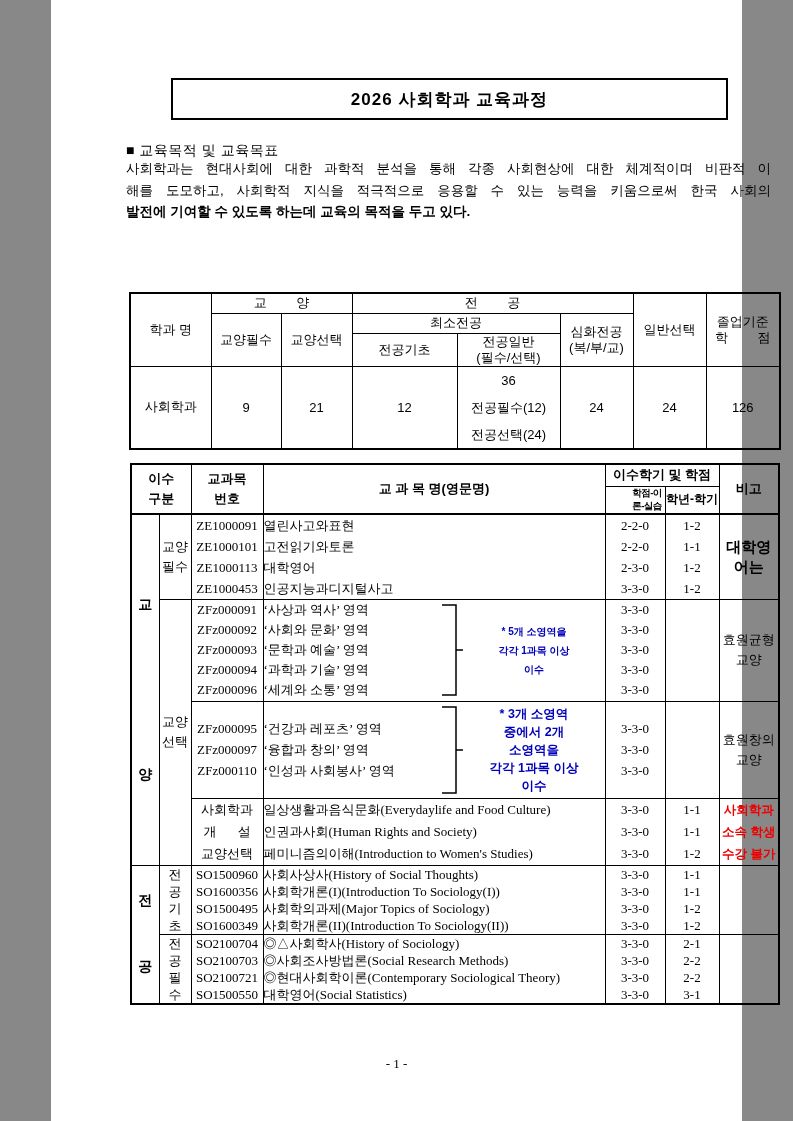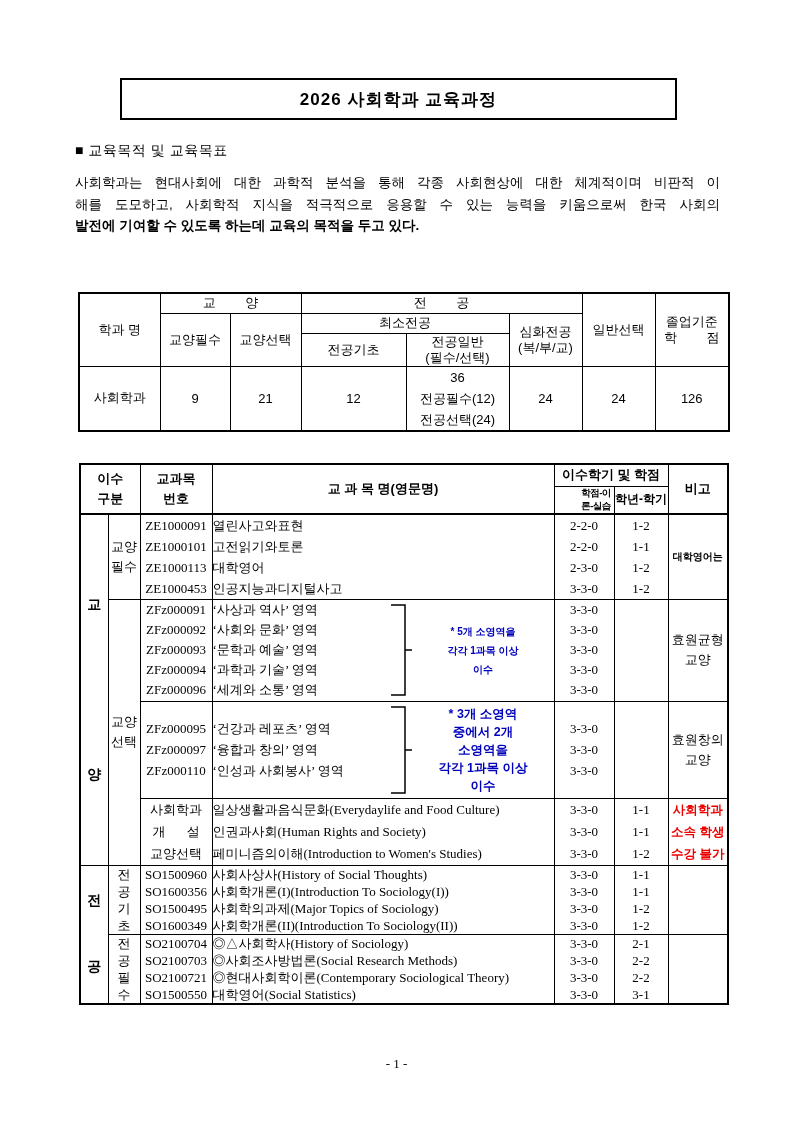--- a/index.html
+++ b/index.html
@@ -1,54 +1,54 @@
 <!DOCTYPE html>
 <html><head>
 <meta charset="utf-8">
 <style>
   html,body { margin:0; padding:0; background:#888; }
   .page {
-    position:relative; width:793px; height:1121px; margin:0 auto;
+    position:relative; width:691px; height:1121px; margin:0 auto;
     background:#ffffff; color:#000;
     font-family:"Liberation Serif", serif;
   }
 
   
   .title-box {
     position:absolute; left:120px; top:78px; width:553px; height:38px;
     border:2px solid #000; display:flex; align-items:center; justify-content:center;
   }
   .title-box .t { font-family:"Liberation Sans", sans-serif; font-weight:bold; font-size:17px; letter-spacing:1px; }
 
   .heading {
     position:absolute; left:75px; font-family:"Liberation Sans", sans-serif;
     font-weight:normal; font-size:14px; letter-spacing:0.5px;
   }
   .h-obj { top:142px; }
   .h-grad { top:263px; }
 
-  .para { position:absolute; left:75px; top:172px; width:645px;
+  .para { position:absolute; left:75px; top:158px; width:645px;
     font-family:"Liberation Sans", sans-serif; font-size:13.5px; }
   .para .pline { line-height:21.5px; text-align:justify; text-align-last:justify; }
   .para .pline.last { text-align-last:left;font-weight:bold; }
 
   
   table { border-collapse:collapse; table-layout:fixed; }
   td, th { border:1px solid #000; padding:0; margin:0; text-align:center; vertical-align:middle; overflow:hidden; font-weight:normal; }
   .ml { white-space:pre-wrap; }
   .wgap { word-spacing:26px; }
   .wgap-sm { word-spacing:18px; }
 
   
   .t1 { position:absolute; left:78px; top:292px; width:650px; border:2px solid #000;
         font-family:"Liberation Sans", sans-serif; font-size:13px; }
   .t1 .r1 { height:20px; } .t1 .r2 { height:20px; } .t1 .r3 { height:32px; }
   .t1 .rdata { height:58px; }
   .t1 .two { line-height:16px; }
-  .t1 .ml3 { line-height:21px;margin-top:17px; }
+  .t1 .ml3 { line-height:27px;margin-top:17px; }
 
   
   .t2 { position:absolute; left:79px; top:463px; width:648px; border:2px solid #000; font-size:13px; }
   .t2 thead { border-bottom:2px solid #000; }
   .t2 thead th { font-family:"Liberation Sans", sans-serif; font-weight:bold; font-size:13px; }
   .t2 .hr1 { height:22px; } .t2 .hr2 { height:26px; }
   .t2 thead .hsmall { font-size:9.5px; letter-spacing:-0.5px;padding-left:24px; }
   .t2 thead .h2l { line-height:20px; }
   .t2 tbody { font-family:"Liberation Serif", serif; }
 
@@ -67,21 +67,21 @@
   .namecell { padding:0; }
   .ncwrap { display:flex; align-items:center; height:100%; }
   .ncwrap .names { flex:0 0 176px; }
   .ncwrap svg { flex:0 0 auto; display:block; }
   .blue { flex:1; text-align:center; font-family:"Liberation Sans", sans-serif;
           font-weight:bold; color:#0000bb; white-space:pre-wrap; }
   .blue.b3 { line-height:19px; font-size:10px; }
   .blue.b5 { line-height:18px; font-size:12.5px; }
 
   .note { white-space:pre-wrap; line-height:20px; }
-  .note-bold { font-family:"Liberation Sans", sans-serif; font-weight:bold; font-size:10px; }
+  .note-bold { font-family:"Liberation Sans", sans-serif; font-weight:bold; font-size:15px; }
   .note-red { font-family:"Liberation Sans", sans-serif; font-weight:bold; font-size:12.5px;
               color:#ee0000; line-height:22px; }
 
   .footer { position:absolute; left:0; right:0; top:1056px; text-align:center; font-size:13px; }
 </style>
 </head>
 <body>
 
 <div class="page">
 

